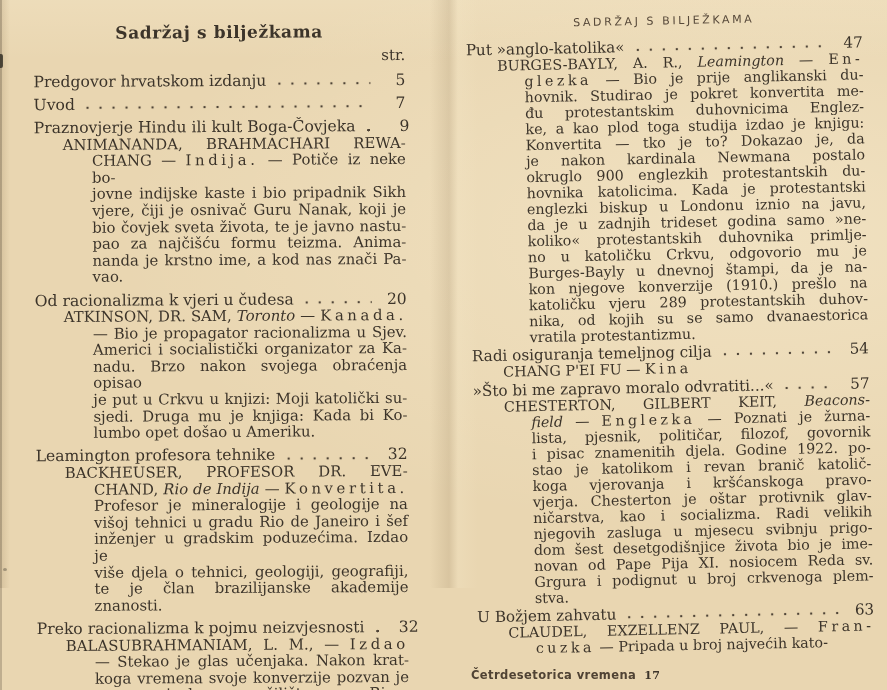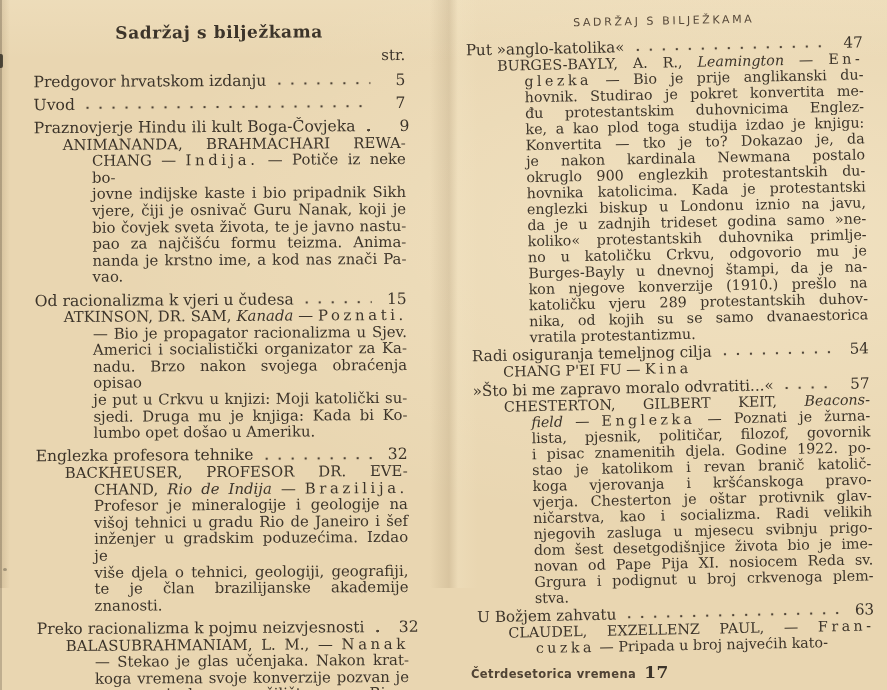--- a/index.html
+++ b/index.html
@@ -64,21 +64,21 @@
   .s-i{font-style:italic;}
   .s-sp{letter-spacing:.24em;}
 
   .signature-footer{
     position:absolute;left:28px;bottom:8px;
     font-family:"DejaVu Sans","Liberation Sans",sans-serif;
     font-size:11.5px;font-weight:700;color:#504334;letter-spacing:.4px;
   }
   .signature-footer .signature-page-number{
     font-family:"DejaVu Serif","Liberation Serif",serif;
-    font-size:17px;font-weight:700;margin-left:8px;color:var(--ink);
+    font-size:11px;font-weight:700;margin-left:8px;color:var(--ink);
   }
 
   .artifact{position:absolute;background:#2e2a22;}
   .artifact-edge-mark{left:0;top:54px;width:3px;height:14px;border-radius:0 2px 2px 0;opacity:.8;}
   .artifact-edge-line{left:0;top:0;width:1.5px;height:690px;background:rgba(40,34,24,.22);}
   .artifact-bottom-speck{left:3px;top:568px;width:4px;height:3px;border-radius:50%;opacity:.35;}
 </style>
 </head>
 <body>
 
@@ -114,52 +114,52 @@
             <div class="nline"><span>jovne indijske kaste i bio pripadnik Sikh</span></div>
             <div class="nline"><span>vjere, čiji je osnivač Guru Nanak, koji je</span></div>
             <div class="nline"><span>bio čovjek sveta života, te je javno nastu-</span></div>
             <div class="nline"><span>pao za najčišću formu teizma. Anima-</span></div>
             <div class="nline"><span>nanda je krstno ime, a kod nas znači Pa-</span></div>
             <div class="nline last"><span>vao.</span></div>
           </div>
           <div class="toc-row">
             <span class="toc-title">Od racionalizma k vjeri u čudesa</span>
             <span class="leader"></span>
-            <span class="pagenum">15</span>
-          </div>
-          <div class="note">
-            <div class="nline first"><span>ATKINSON, DR. SAM, </span><span class="s-i">Kanada</span><span> — </span><span class="s-sp">Poznati.</span></div>
+            <span class="pagenum">20</span>
+          </div>
+          <div class="note">
+            <div class="nline first"><span>ATKINSON, DR. SAM, </span><span class="s-i">Toronto</span><span> — </span><span class="s-sp">Kanada.</span></div>
             <div class="nline"><span>— Bio je propagator racionalizma u Sjev.</span></div>
             <div class="nline"><span>Americi i socialistički organizator za Ka-</span></div>
             <div class="nline"><span>nadu. Brzo nakon svojega obraćenja opisao</span></div>
             <div class="nline"><span>je put u Crkvu u knjizi: Moji katolički su-</span></div>
             <div class="nline"><span>sjedi. Druga mu je knjiga: Kada bi Ko-</span></div>
             <div class="nline last"><span>lumbo opet došao u Ameriku.</span></div>
           </div>
           <div class="toc-row">
-            <span class="toc-title">Englezka profesora tehnike</span>
+            <span class="toc-title">Leamington profesora tehnike</span>
             <span class="leader"></span>
             <span class="pagenum">32</span>
           </div>
           <div class="note">
             <div class="nline first"><span>BACKHEUSER, PROFESOR DR. EVE-</span></div>
-            <div class="nline"><span>CHAND, </span><span class="s-i">Rio de Indija</span><span> — </span><span class="s-sp">Brazilija.</span></div>
+            <div class="nline"><span>CHAND, </span><span class="s-i">Rio de Indija</span><span> — </span><span class="s-sp">Konvertita.</span></div>
             <div class="nline"><span>Profesor je mineralogije i geologije na</span></div>
             <div class="nline"><span>višoj tehnici u gradu Rio de Janeiro i šef</span></div>
             <div class="nline"><span>inženjer u gradskim poduzećima. Izdao je</span></div>
             <div class="nline"><span>više djela o tehnici, geologiji, geografiji,</span></div>
             <div class="nline last"><span>te je član brazilijanske akademije znanosti.</span></div>
           </div>
           <div class="toc-row">
             <span class="toc-title">Preko racionalizma k pojmu neizvjesnosti</span>
             <span class="leader"></span>
             <span class="pagenum">32</span>
           </div>
           <div class="note">
-            <div class="nline first"><span>BALASUBRAHMANIAM, L. M., — </span><span class="s-sp">Nanak</span></div>
+            <div class="nline first"><span>BALASUBRAHMANIAM, L. M., — </span><span class="s-sp">Izdao</span></div>
             <div class="nline"><span>— Stekao je glas učenjaka. Nakon krat-</span></div>
             <div class="nline"><span>koga vremena svoje konverzije pozvan je</span></div>
             <div class="nline"><span>na papinsko sveučilište u Rimu (Pontificia</span></div>
           </div>
         </div>
     </div>
   </div>
 
   <div class="page page-right">
     <div class="tilt-right">

